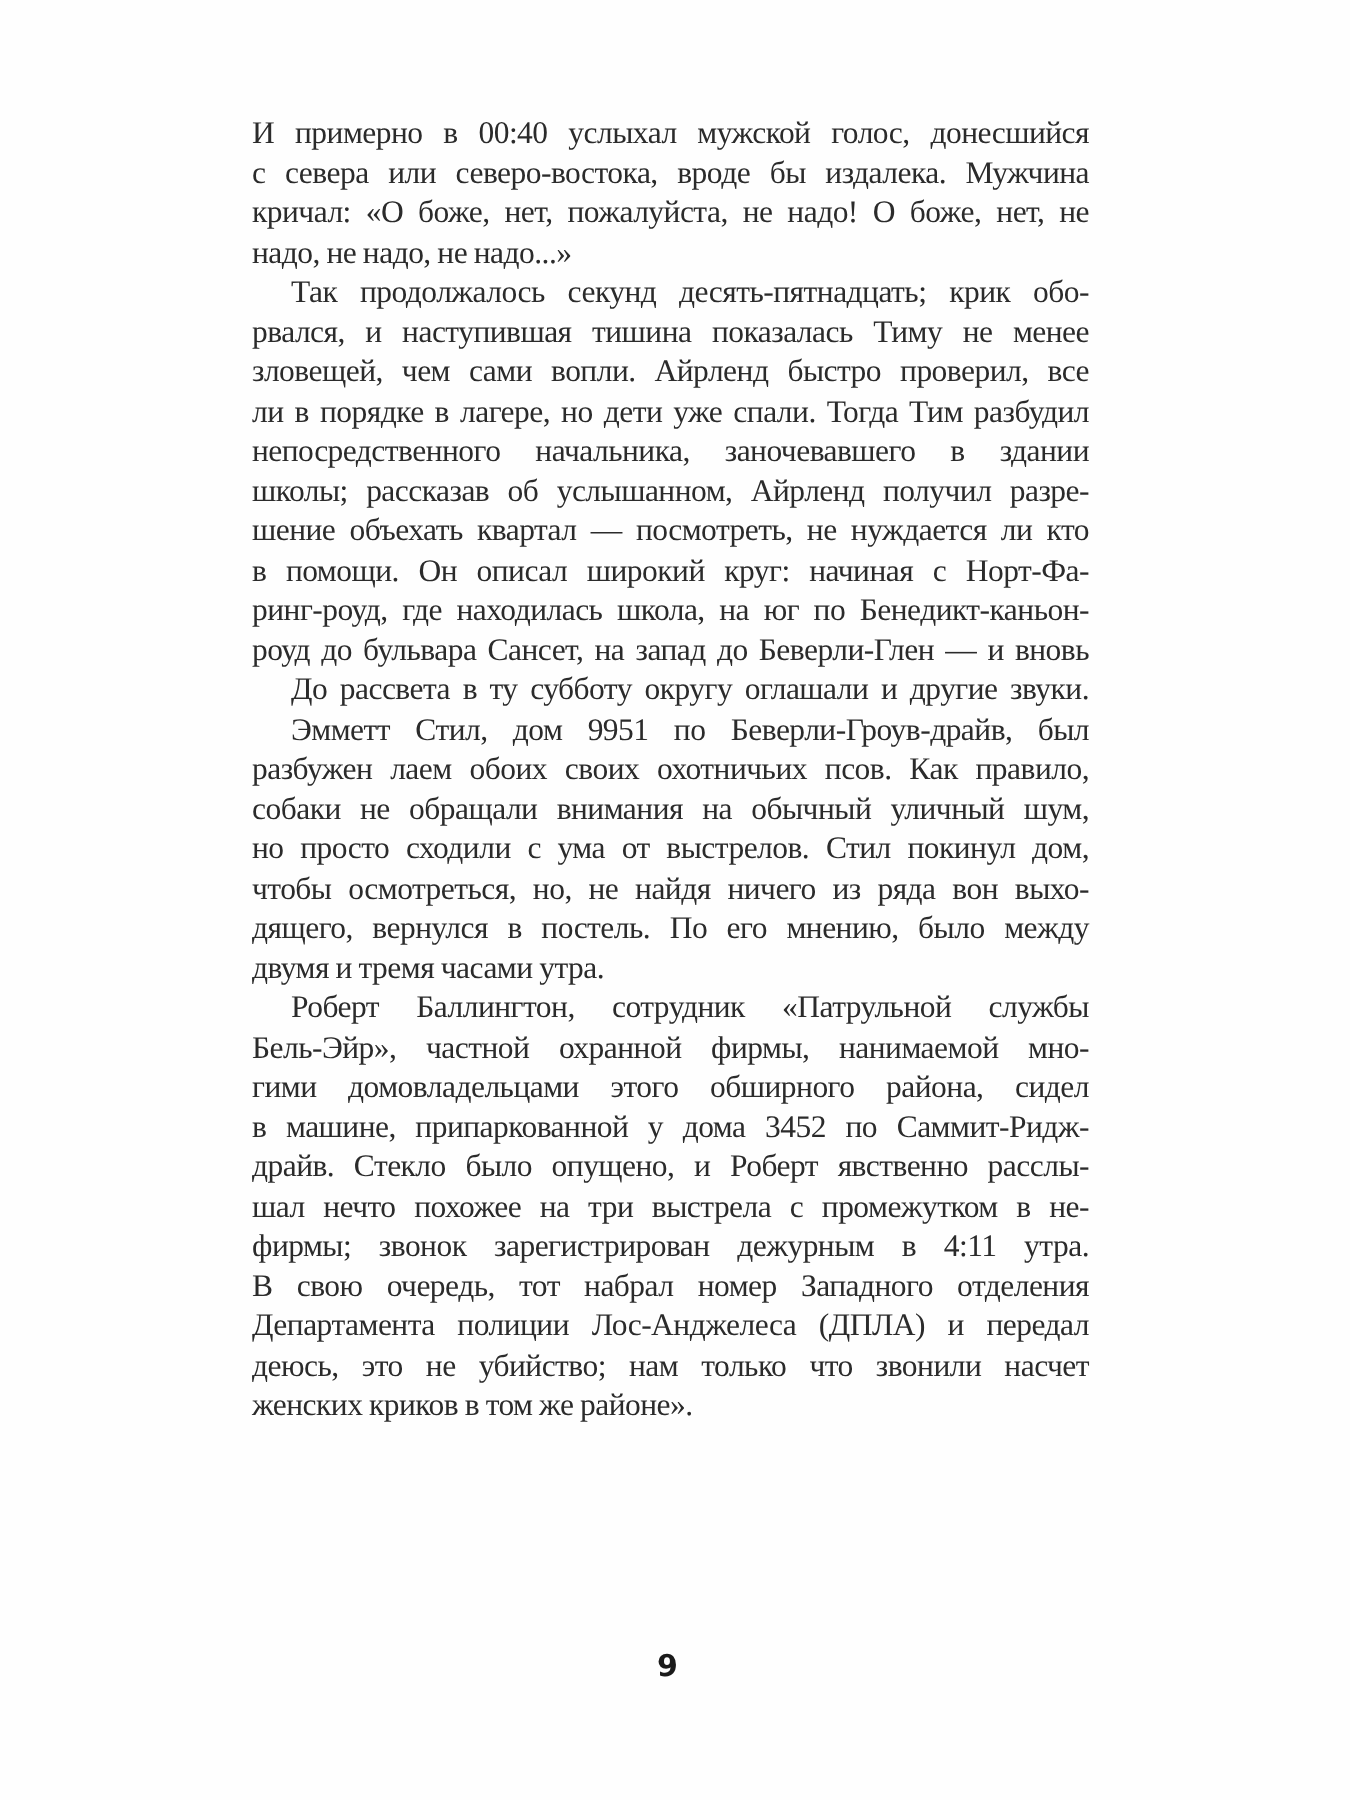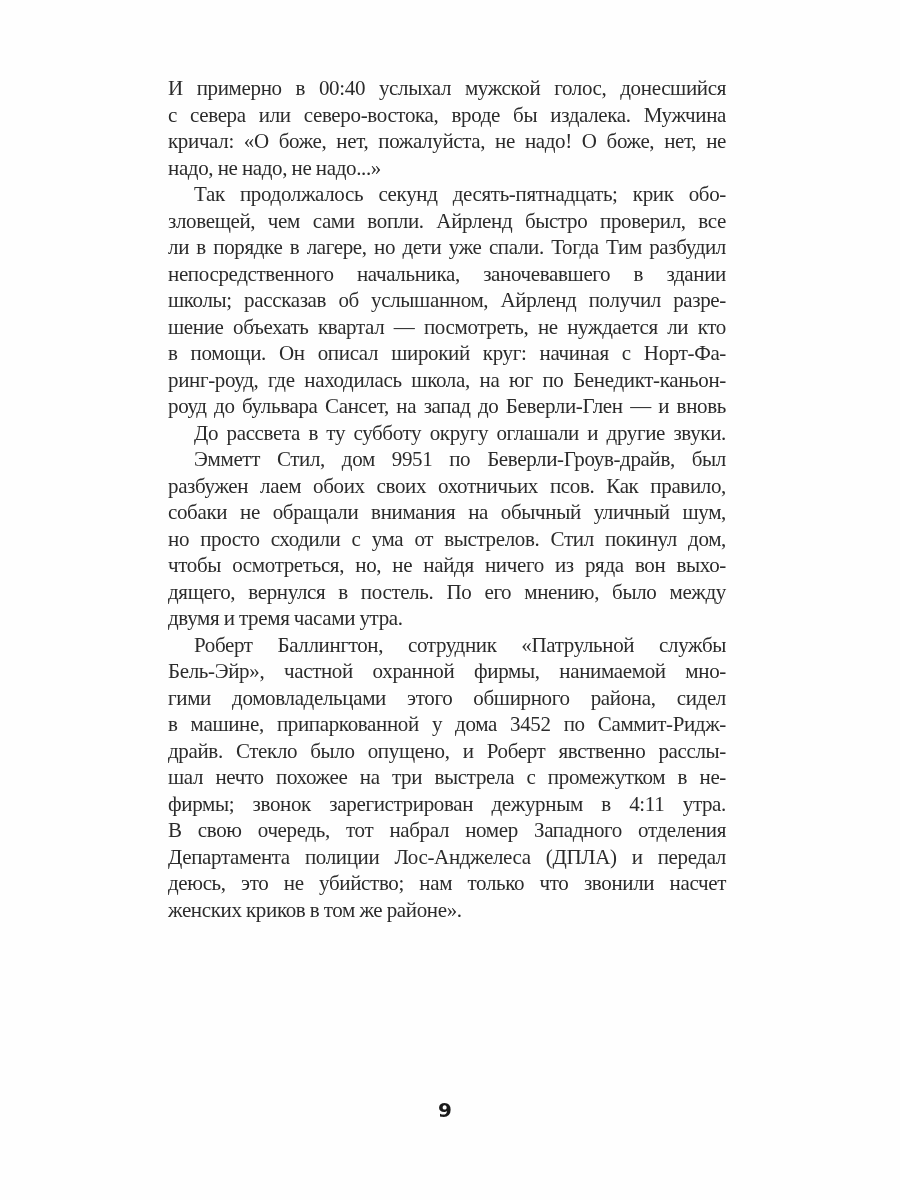--- a/index.html
+++ b/index.html
@@ -59,20 +59,21 @@
 
     <div>
       <span class="line">И примерно в 00:40 услыхал мужской голос, донесшийся</span>
       <span class="line">с севера или северо-востока, вроде бы издалека. Мужчина</span>
       <span class="line">кричал: «О боже, нет, пожалуйста, не надо! О боже, нет, не</span>
       <span class="line last">надо, не надо, не надо...»</span>
     </div>
 
     <div>
       <span class="line indent">Так продолжалось секунд десять-пятнадцать; крик обо-</span>
+      <span class="line">рвался, и наступившая тишина показалась Тиму не менее</span>
       <span class="line">зловещей, чем сами вопли. Айрленд быстро проверил, все</span>
       <span class="line">ли в порядке в лагере, но дети уже спали. Тогда Тим разбудил</span>
       <span class="line">непосредственного начальника, заночевавшего в здании</span>
       <span class="line">школы; рассказав об услышанном, Айрленд получил разре-</span>
       <span class="line">шение объехать квартал — посмотреть, не нуждается ли кто</span>
       <span class="line">в помощи. Он описал широкий круг: начиная с Норт-Фа-</span>
       <span class="line">ринг-роуд, где находилась школа, на юг по Бенедикт-каньон-</span>
       <span class="line">роуд до бульвара Сансет, на запад до Беверли-Глен — и вновь</span>
     </div>
 

